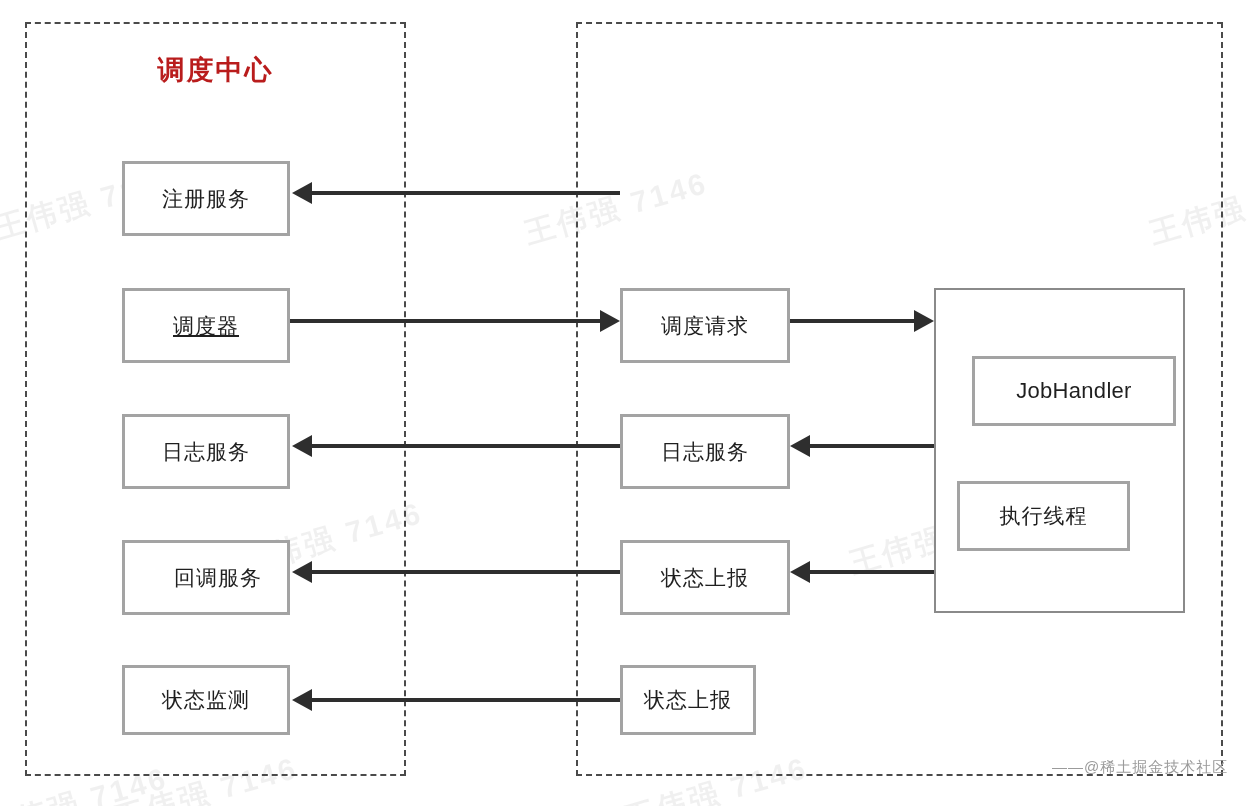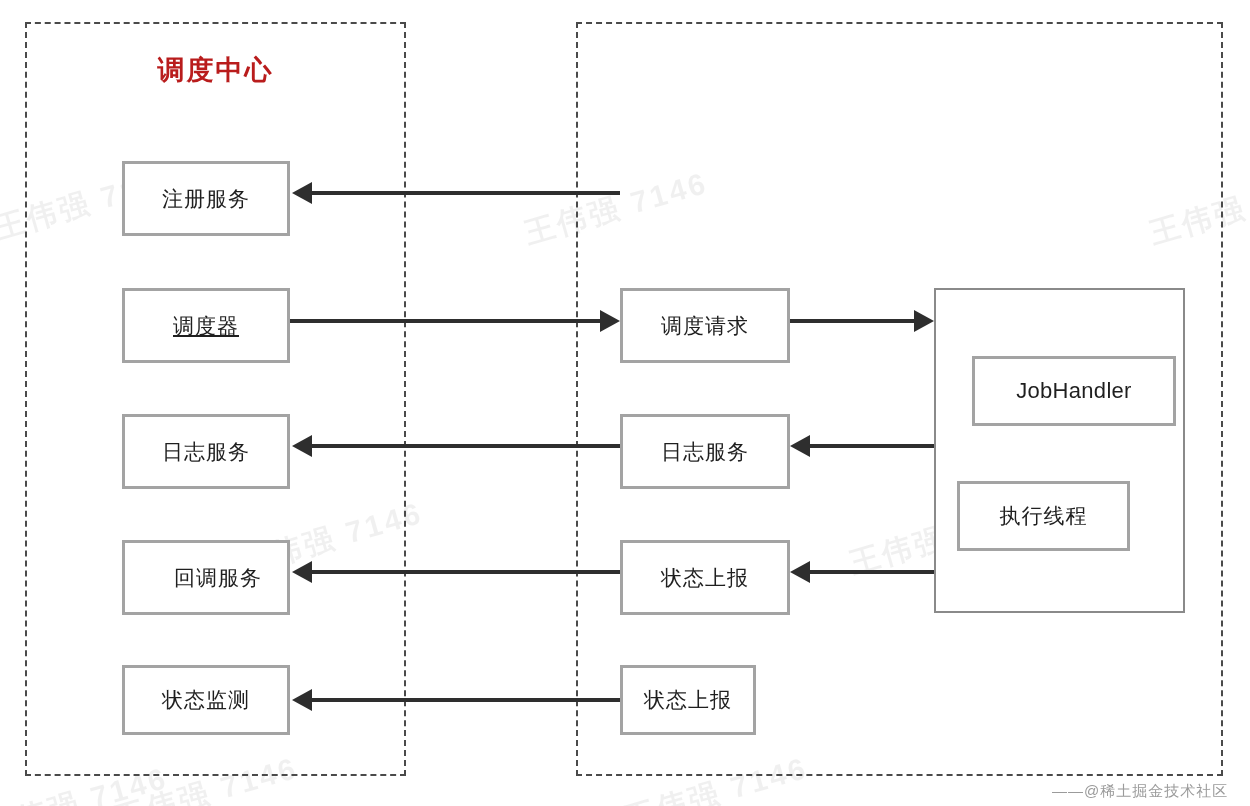--- a/index.html
+++ b/index.html
@@ -153,15 +153,15 @@
 
   <div class="hline" style="left:810px; top:570px; width:124px;"></div>
   <div class="arrowhead left" style="left:790px; top:561px;"></div>
 
   <div class="hline" style="left:312px; top:570px; width:308px;"></div>
   <div class="arrowhead left" style="left:292px; top:561px;"></div>
 
   <div class="hline" style="left:312px; top:698px; width:308px;"></div>
   <div class="arrowhead left" style="left:292px; top:689px;"></div>
 
-  <div class="credit" style="left:1052px; top:758px;margin-top:24px;">——@稀土掘金技术社区</div>
+  <div class="credit" style="left:1052px; top:758px;">——@稀土掘金技术社区</div>
 
 </div>
 
 </body></html>

